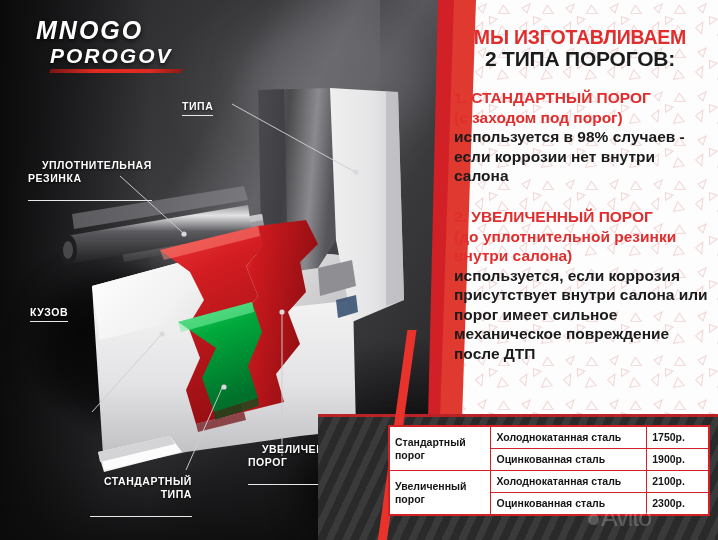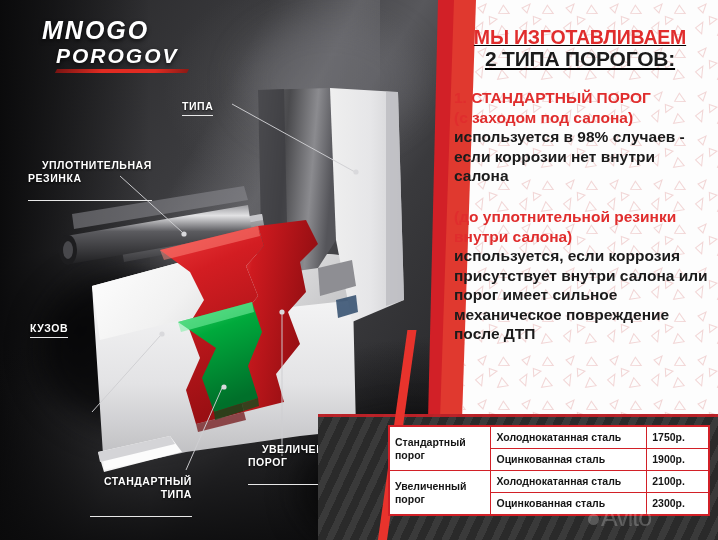--- a/index.html
+++ b/index.html
@@ -42,21 +42,21 @@
     -webkit-clip-path:polygon(26px 0,290px 0,290px 420px,12px 420px);
             clip-path:polygon(26px 0,290px 0,290px 420px,12px 420px);}
   .panel-white{position:absolute;right:0;top:0;width:290px;height:420px;background:#fdfdfd;
     -webkit-clip-path:polygon(48px 0,290px 0,290px 420px,34px 420px);
             clip-path:polygon(48px 0,290px 0,290px 420px,34px 420px);}
   .pattern{position:absolute;right:0;top:0;width:290px;height:420px;opacity:.55;
     -webkit-clip-path:polygon(48px 0,290px 0,290px 420px,34px 420px);
             clip-path:polygon(48px 0,290px 0,290px 420px,34px 420px);}
 
   .panel-content{position:absolute;right:0;top:0;width:290px;height:420px;}
-  .headline{position:absolute;left:22px;right:8px;top:26px;text-align:center;text-decoration:underline;}
+  .headline{position:absolute;left:22px;right:8px;top:26px;text-align:center;}
   .hl1{color:#e02d2d;font-size:19.5px;font-weight:bold;letter-spacing:-.2px;line-height:22px;}
   .hl2{color:#1b1b1b;font-size:21px;font-weight:bold;letter-spacing:-.2px;line-height:22px;}
 
   .block{position:absolute;left:26px;right:6px;}
   .blk1{top:88px;}
   .blk2{top:207px;}
   .bt{font-size:15.5px;font-weight:bold;line-height:19.5px;}
   .red{color:#e02d2d;}
   .blk{color:#1b1b1b;}
 
@@ -77,21 +77,21 @@
   td.cat{width:96px;font-size:13px;line-height:15px;font-weight:bold;padding:5px 6px;}
   td.mat{width:160px;font-size:10.5px;}
   td.prc{width:56px;font-size:12.5px;}
 
   .avito{position:absolute;left:588px;top:503px;color:rgba(255,255,255,.22);
     font-size:25px;font-weight:normal;letter-spacing:-1px;pointer-events:none;}
   .avito .dot{display:inline-block;width:11px;height:11px;border-radius:50%;
     background:rgba(255,255,255,.22);margin-right:2px;vertical-align:1px;}
 
   
-  .logo{position:absolute;left:42px;top:18px;}
+  .logo{position:absolute;left:36px;top:18px;}
   .logo .l1,.logo .l2{color:#fff;font-weight:bold;font-style:italic;
       letter-spacing:2px;line-height:1;text-shadow:0 2px 4px rgba(0,0,0,.7);}
   .logo .l1{font-size:25px;}
   .logo .l2{font-size:21px;margin-top:2px;margin-left:14px;}
   .logo .bar{height:4px;margin-top:3px;margin-left:14px;width:132px;
       background:linear-gradient(90deg,#7a1412,#e12b22 35%,#e12b22 75%,#8d1a15);
       transform:skewX(-28deg);}
 </style>
 </head>
 <body>
@@ -213,21 +213,21 @@
     <span>ТИПА</span>
     <span class="ul"></span>
   </div>
 
   <div class="cal" style="left:28px;top:146px;white-space:pre;">
     <span>УПЛОТНИТЕЛЬНАЯ
 РЕЗИНКА</span>
     <span class="ul"></span>
   </div>
 
-  <div class="cal" style="left:30px;top:322px;">
+  <div class="cal" style="left:30px;top:306px;">
     <span>КУЗОВ</span>
     <span class="ul"></span>
   </div>
 
   <div class="cal" style="left:90px;top:462px;white-space:pre;text-align:right;">
     <span>СТАНДАРТНЫЙ
 ТИПА</span>
     <span class="ul"></span>
   </div>
 
@@ -264,25 +264,26 @@
     </svg>
 
     <div class="panel-content">
       <div class="headline">
         <div class="hl1">МЫ ИЗГОТАВЛИВАЕМ</div>
         <div class="hl2">2 ТИПА ПОРОГОВ:</div>
       </div>
 
       <div class="block blk1">
         <div class="bt red">1. СТАНДАРТНЫЙ ПОРОГ</div>
-        <div class="bt red">(с заходом под салона)</div>
+        <div class="bt red">(с заходом под порог)</div>
         <div class="bt blk">используется в 98% случаев - если коррозии нет внутри салона</div>
       </div>
 
       <div class="block blk2">
+        <div class="bt red">2. УВЕЛИЧЕННЫЙ ПОРОГ</div>
         <div class="bt red">(до уплотнительной резинки внутри салона)</div>
         <div class="bt blk">используется, если коррозия присутствует внутри салона или порог имеет сильное механическое повреждение после ДТП</div>
       </div>
     </div>
   </div>
 
   <div class="strip"></div>
   <div class="strip-edge"></div>
   <div class="red-diag">
       <i></i>

